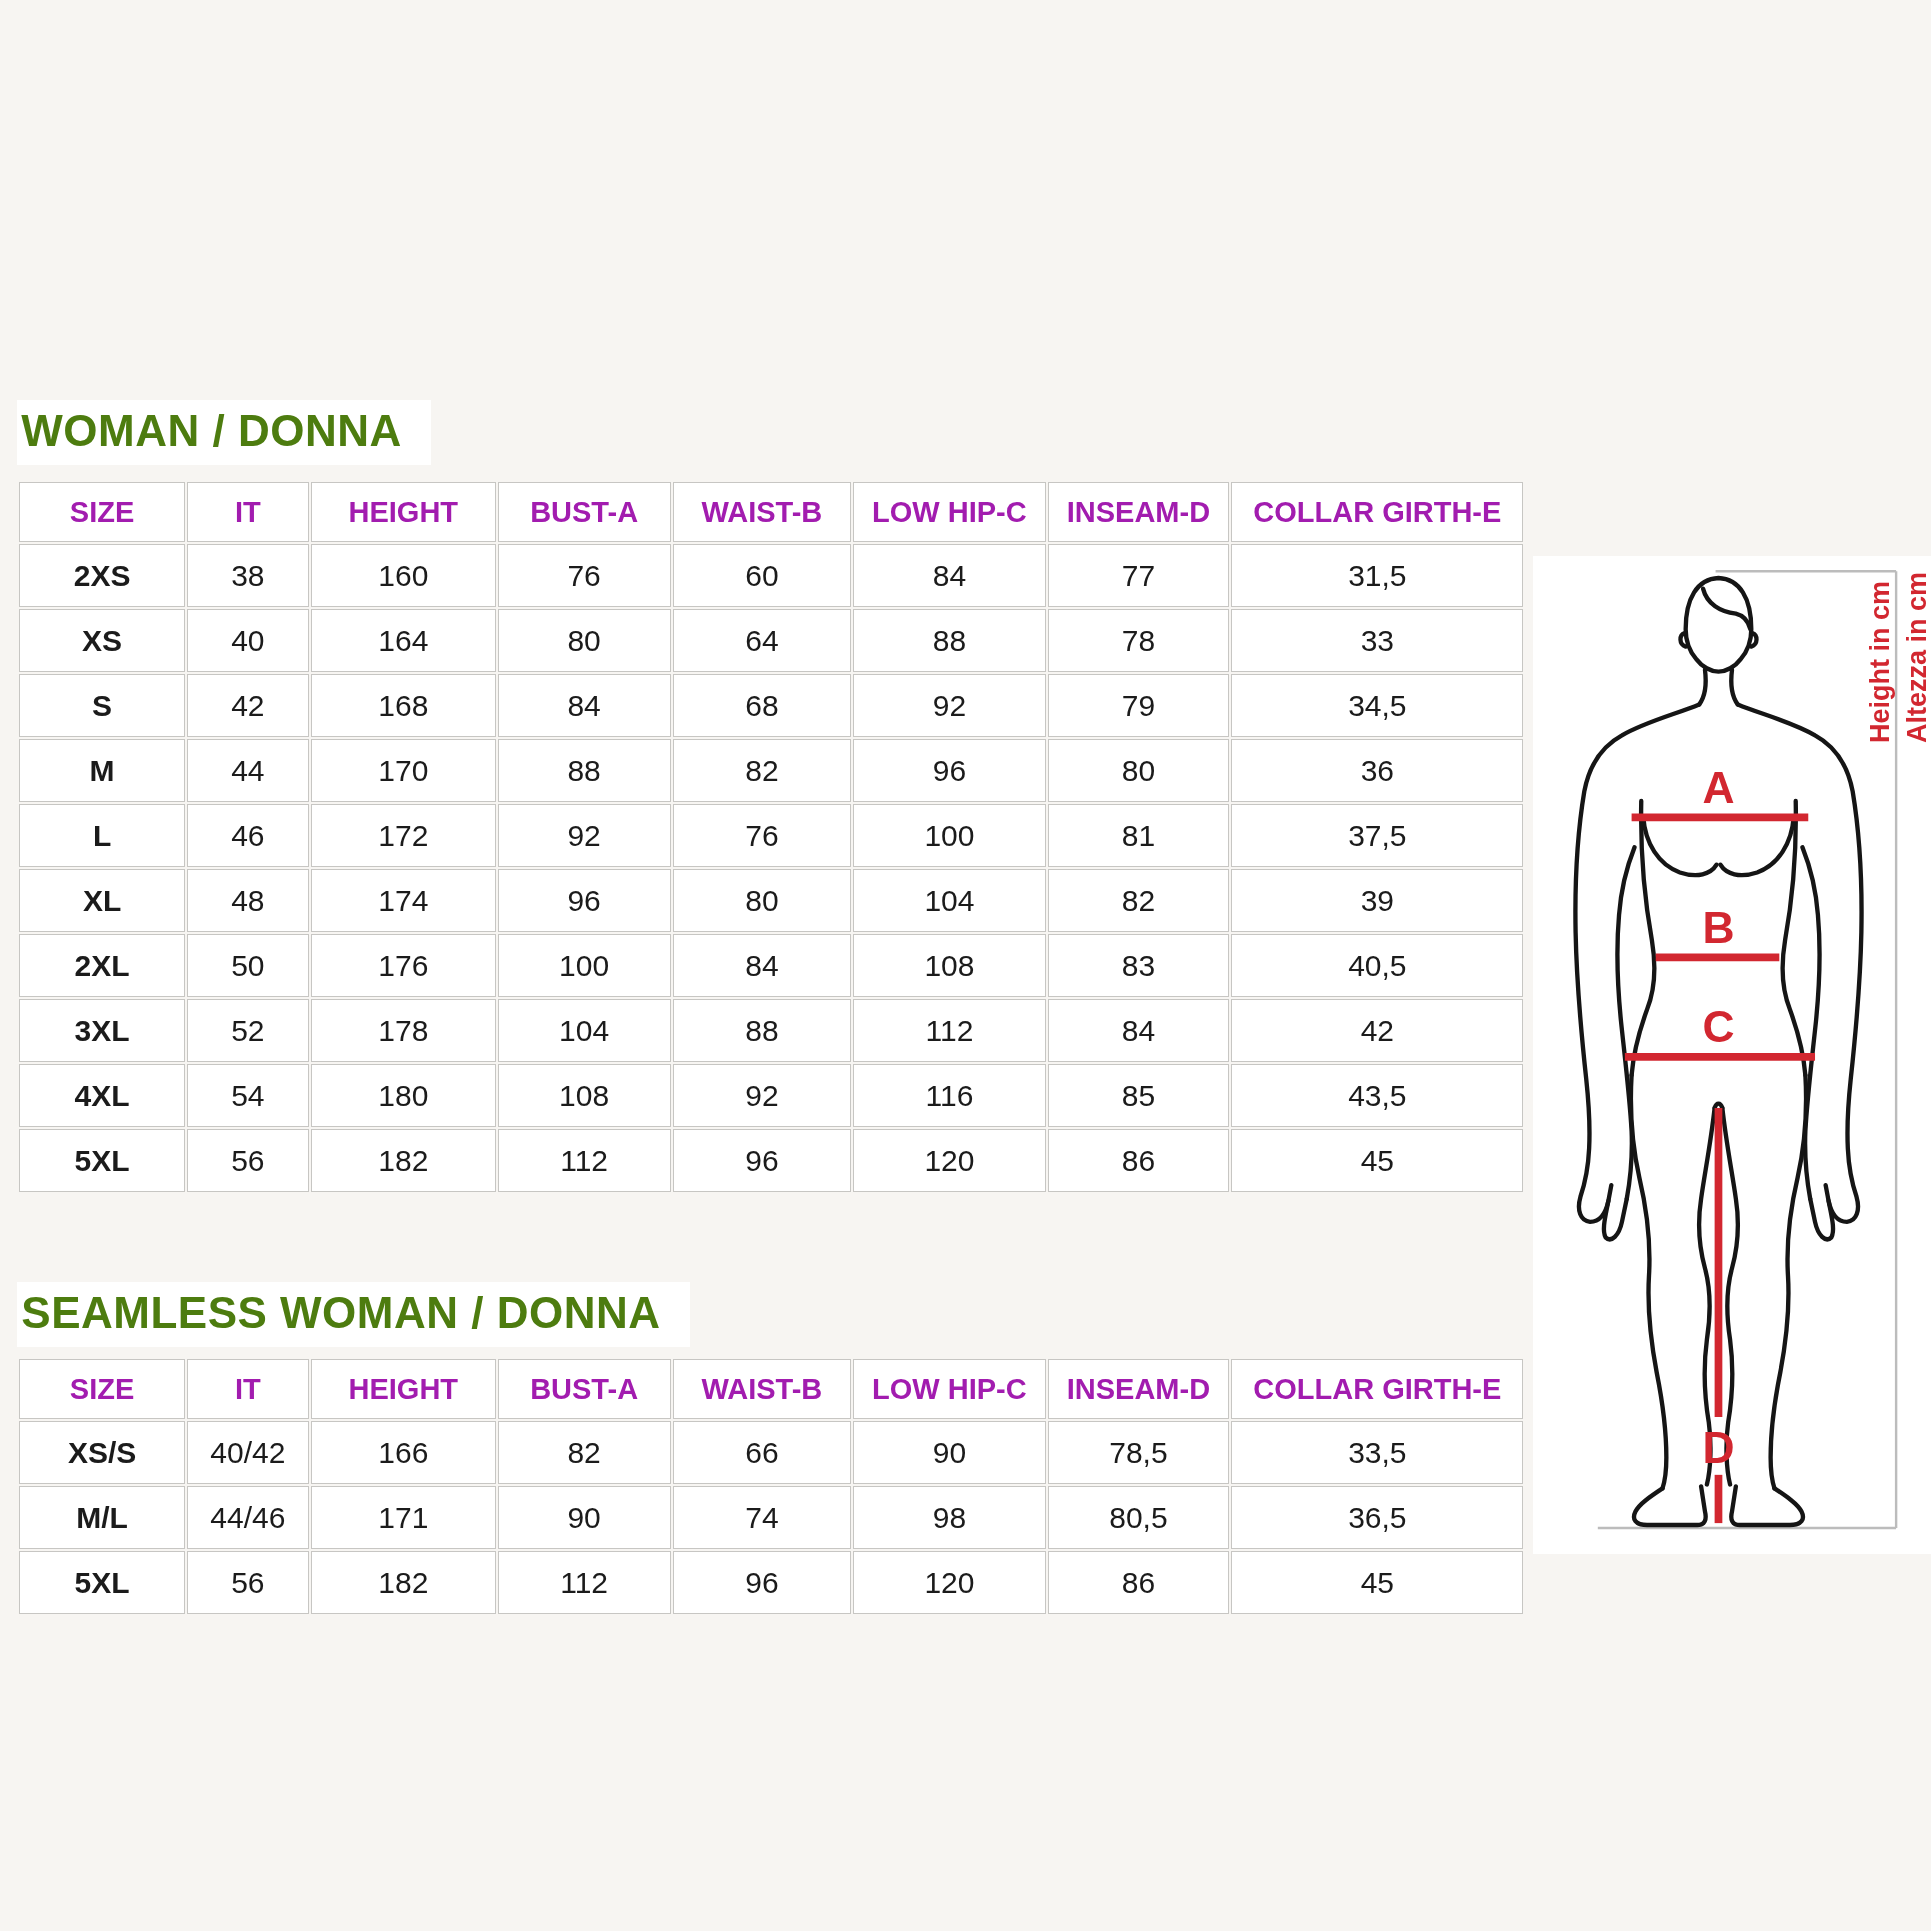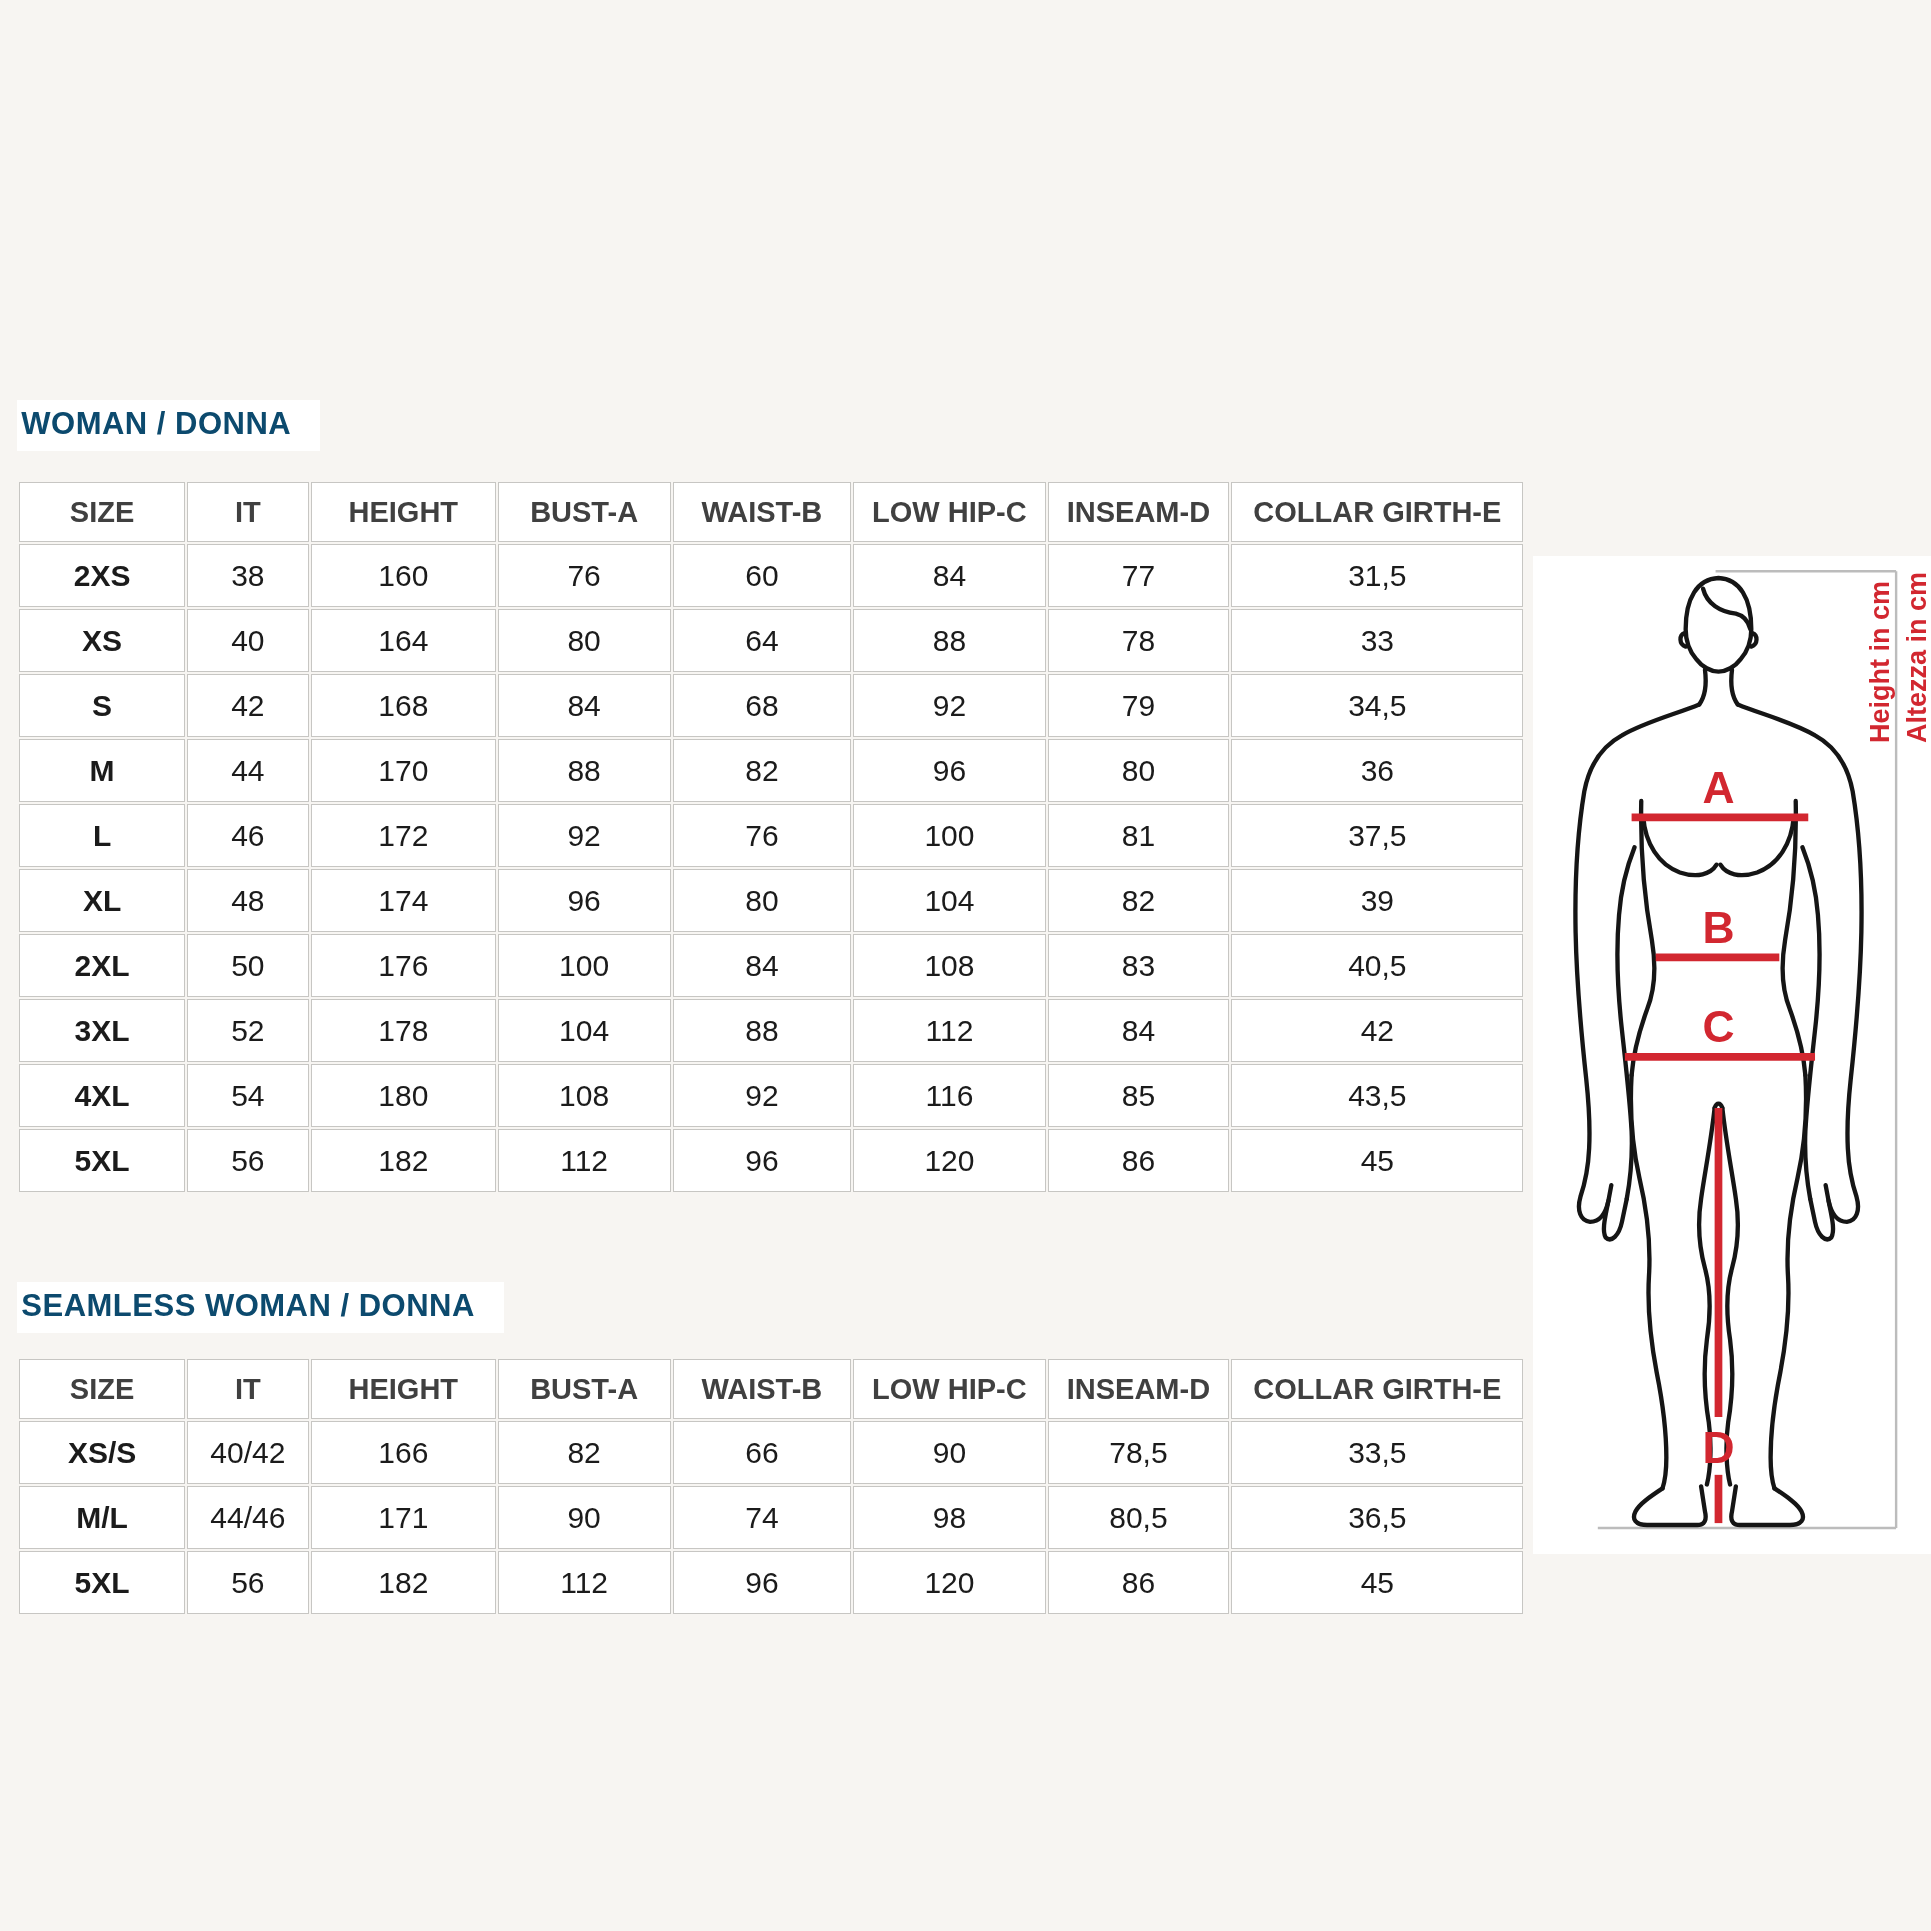--- a/index.html
+++ b/index.html
@@ -8,39 +8,39 @@
     background:#f7f5f2;
     font-family:"Liberation Sans","DejaVu Sans",sans-serif;
     color:#161616;
   }
   .abs{position:absolute;}
   
   #logo{left:53px;top:143px;width:328px;height:246px;}
   
   .section-title{
     left:17.4px;
-    font-size:31px;font-weight:bold;letter-spacing:0.5px;color:#0c4a6e;
+    font-size:44px;font-weight:bold;letter-spacing:0.5px;color:#4d7c0f;
     background:#ffffff;display:inline-block;padding:5.8px 29px 9.7px 3.9px;
     white-space:nowrap;
   }
   #title1{top:400px;}
   #title2{top:1282px;}
   
   table.size-table{
     border-collapse:separate;border-spacing:2.9px;
     table-layout:fixed;width:1508px;
   }
   #table1{left:17.4px;top:480px;}
   #table2{left:17.4px;top:1357px;}
   table.size-table th, table.size-table td{
     background:#ffffff;border:1px solid #c7c6c3;
     text-align:center;vertical-align:middle;
     overflow:hidden;white-space:nowrap;
   }
-  table.size-table th{height:56px;font-size:29px;font-weight:bold;color:#404040;}
+  table.size-table th{height:56px;font-size:29px;font-weight:bold;color:#a21caf;}
   table.size-table td{height:59px;font-size:30px;font-weight:normal;color:#1b1b1b;}
   table.size-table td.size{font-weight:bold;}
   col.c1{width:11.1%;} col.c2{width:8.2%;} col.c3{width:12.4%;} col.c4{width:11.6%;}
   col.c5{width:12.0%;} col.c6{width:12.9%;} col.c7{width:12.2%;} col.c8{width:19.6%;}
   
   #figure-panel{left:1533px;top:550px;width:398px;height:1004px;}
   #figure-panel .panel-bg{position:absolute;left:0;top:5.8px;width:398px;height:998px;background:#ffffff;}
   #figure-panel svg{position:absolute;left:0;top:0;}
 </style>
 </head>

